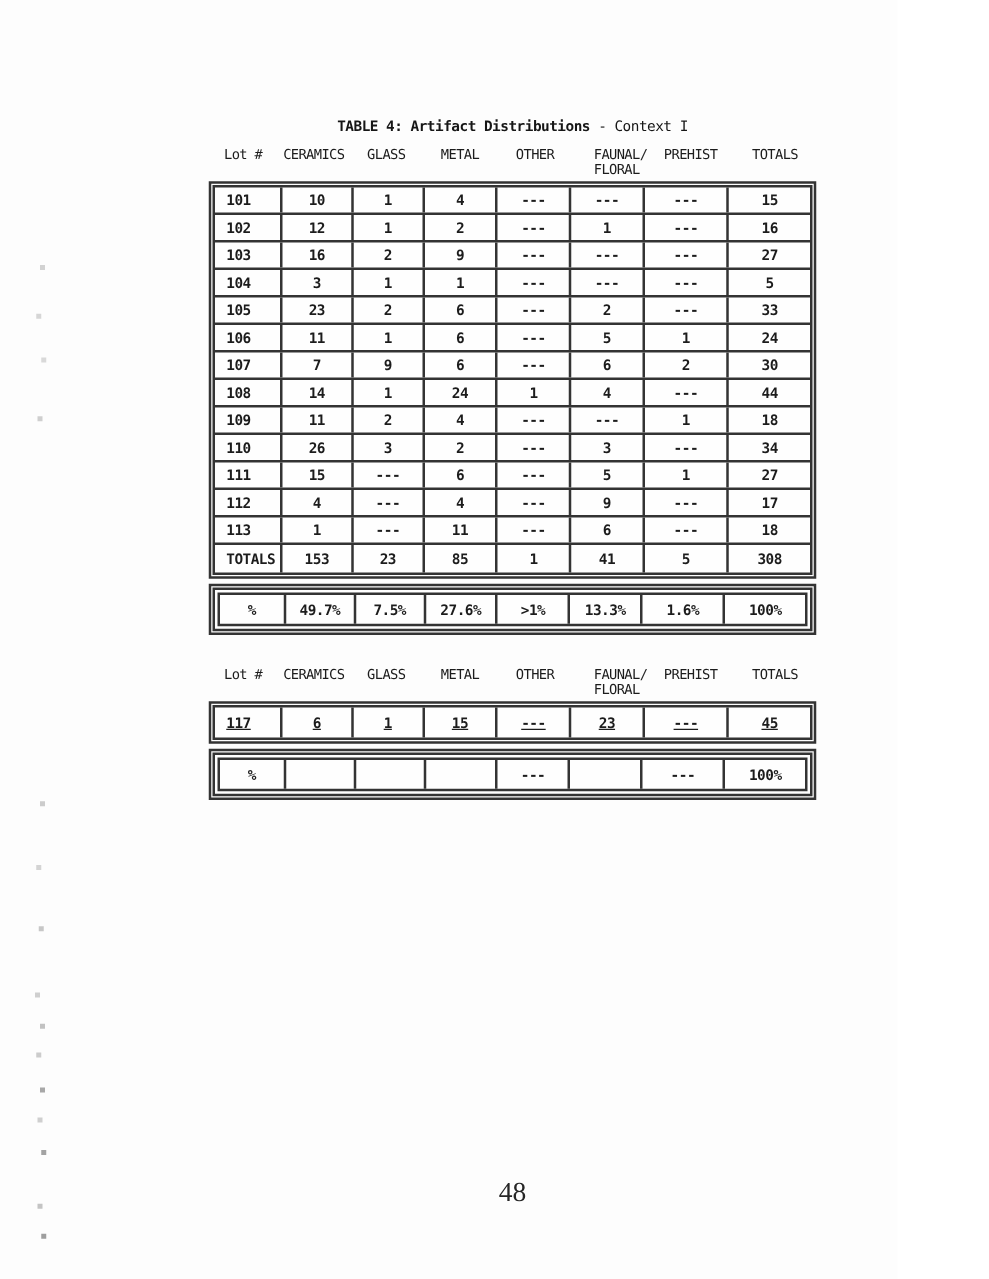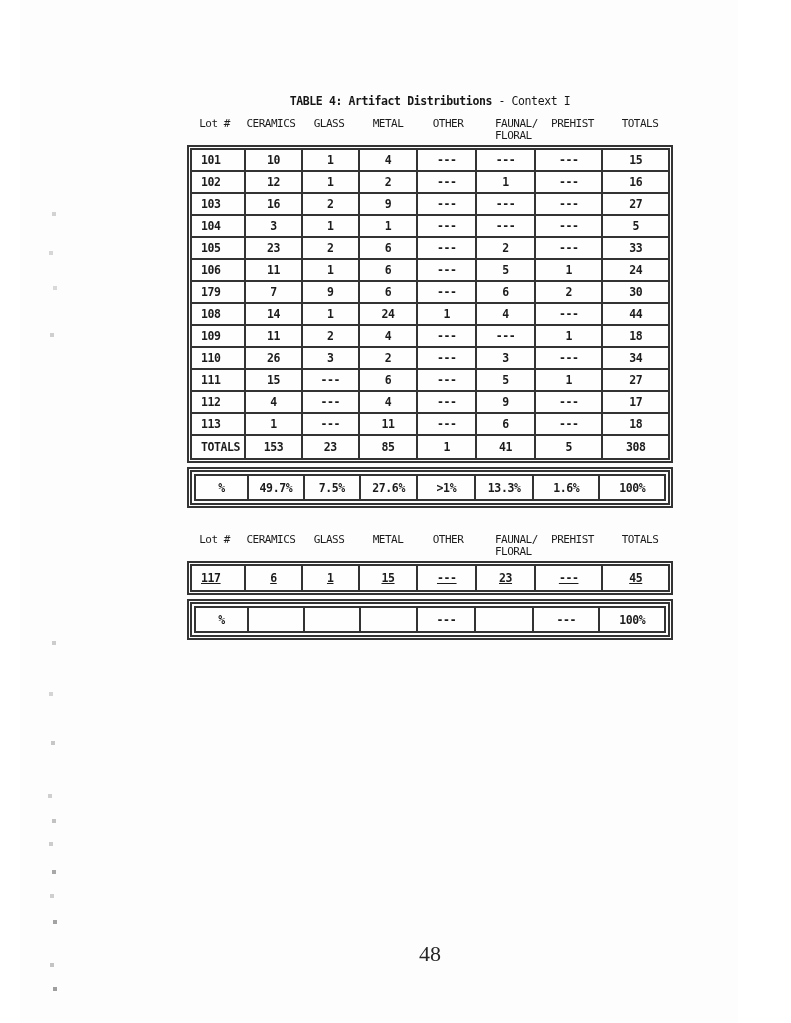--- a/index.html
+++ b/index.html
@@ -7,21 +7,20 @@
   body { width: 791px; height: 1023px; overflow: hidden; }
 
   .page {
     position: relative;
     width: 718px;
     height: 1023px;
     background: #fdfdfd;
     font-family: "DejaVu Sans Mono", monospace;
     color: #1c1c1c;
     overflow: hidden;
-    margin-left: 20px;
   }
 
   
   .speckles {
     position: absolute; top: 0; left: 0; width: 2px; height: 2px;
     background: transparent; pointer-events: none;
     box-shadow:
       33px 213px 0 1px #d2d2d2,
       30px 252px 0 1px #d6d6d6,
       34px 287px 0 1px #d9d9d9,
@@ -205,21 +204,21 @@
           <div class="cell c0">106</div>
           <div class="cell c1">11</div>
           <div class="cell c2">1</div>
           <div class="cell c3">6</div>
           <div class="cell c4">---</div>
           <div class="cell c5">5</div>
           <div class="cell c6">1</div>
           <div class="cell c7">24</div>
         </div>
         <div class="row">
-          <div class="cell c0">179</div>
+          <div class="cell c0">107</div>
           <div class="cell c1">7</div>
           <div class="cell c2">9</div>
           <div class="cell c3">6</div>
           <div class="cell c4">---</div>
           <div class="cell c5">6</div>
           <div class="cell c6">2</div>
           <div class="cell c7">30</div>
         </div>
         <div class="row">
           <div class="cell c0">108</div>

